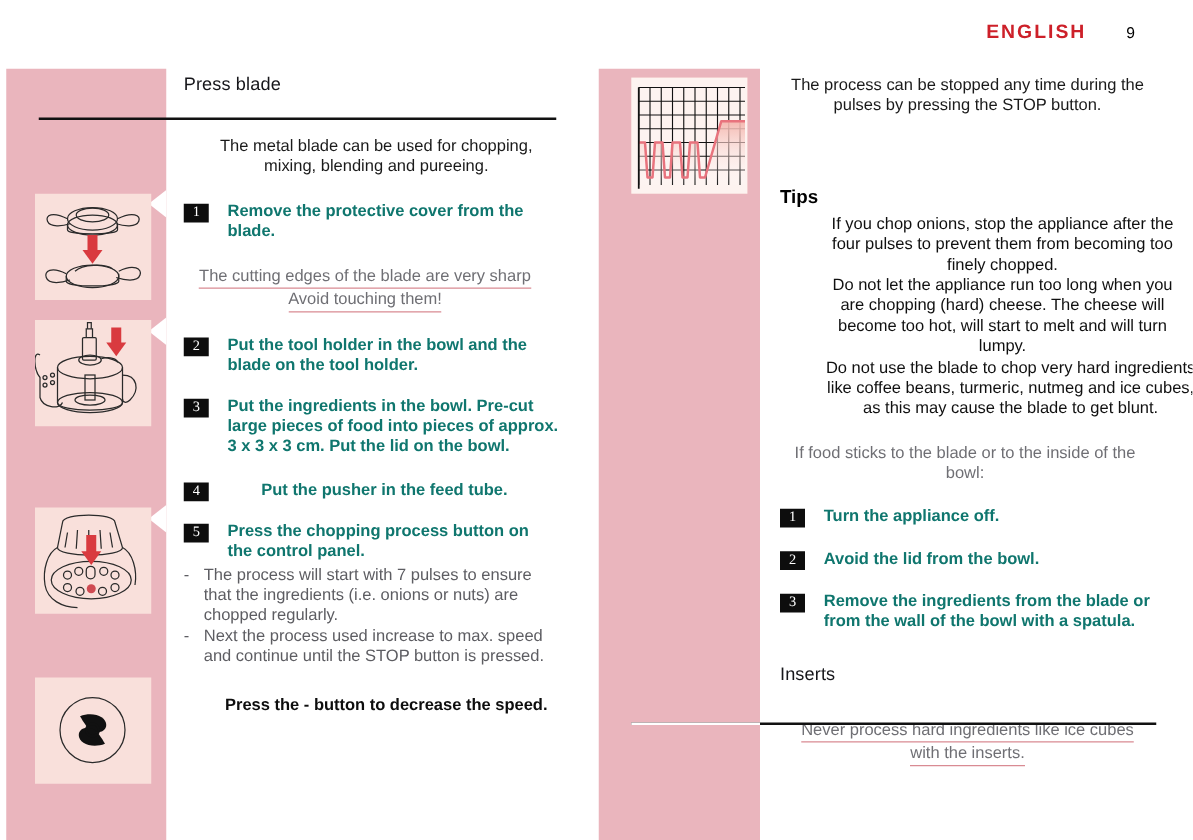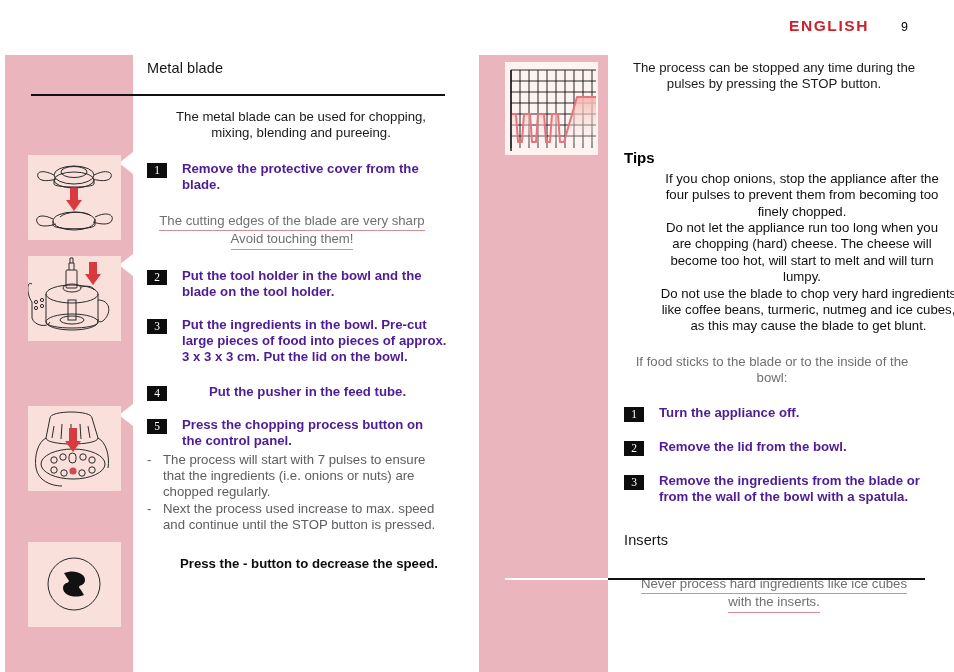--- a/index.html
+++ b/index.html
@@ -81,21 +81,21 @@
     position:relative;display:flex;gap:0;
   }
   .badge{
     width:20px;height:15px;background:#0d0d0d;color:#fff;
     font-size:11.5px;line-height:15px;text-align:center;
     font-family:"Liberation Serif", serif;
     flex:0 0 20px;margin-top:2px;
   }
   .step-txt{
     margin-left:15px;font-size:13.2px;line-height:16.4px;
-    color:#4c1d95;font-weight:bold;
+    color:#0f766e;font-weight:bold;
   }
   .dash-item{
     display:flex;gap:8px;color:#5d5d62;font-size:13.2px;line-height:16.4px;
   }
   .dash-item .d{flex:0 0 8px;}
   .tips-h{font-size:15px;font-weight:bold;color:#000;}
   .tip{
     font-size:13.2px;line-height:16.4px;color:#101010;
     margin-left:32px;
   }
@@ -234,21 +234,21 @@
       <path d="M6 52 L11 52 L13 80 L17 80 L19 52 L25 52 L27 80 L31 80 L33 52 L39 52 L41 80 L45 80 L47 52 L53 52 L55 80 L59 80 L59 80 L72 35 L91 35 L91 86 L6 86 Z" fill="url(#fadegrad)" stroke="none"></path>
       <path d="M6 52 L11 52 L13 80 L17 80 L19 52 L25 52 L27 80 L31 80 L33 52 L39 52 L41 80 L45 80 L47 52 L53 52 L55 80 L59 80 L72 35 L91 35" fill="none" stroke="#e8737d" stroke-width="2" stroke-linejoin="round"></path>
       <line x1="6" y1="8" x2="6" y2="89" stroke="#111" stroke-width="1.4"></line>
     </svg>
   </div>
 
   <div class="rule-left"></div>
 
   <div class="col" id="col-left">
 
-    <div class="sec-head">Metal blade</div>
+    <div class="sec-head">Press blade</div>
 
     <p class="body-txt" style="margin-top:33px;margin-left:14px;width:280px;">The metal blade can be used for chopping, mixing, blending and pureeing.</p>
 
     <div class="step" style="margin-top:19px;">
       <div class="badge">1</div>
       <div class="step-txt" style="width:243px;">Remove the protective cover from the blade.</div>
     </div>
 
     <p class="warn" style="margin-top:19px;width:290px;">
       <span class="u">The cutting edges of the blade are very sharp</span><br>
@@ -300,21 +300,21 @@
 
     <p class="gray-p" style="margin-top:19px;width:296px;">If food sticks to the blade or to the inside of the bowl:</p>
 
     <div class="step" style="margin-top:18px;">
       <div class="badge">1</div>
       <div class="step-txt" style="width:255px;">Turn the appliance off.</div>
     </div>
 
     <div class="step" style="margin-top:17px;">
       <div class="badge">2</div>
-      <div class="step-txt" style="width:255px;">Remove the lid from the bowl.</div>
+      <div class="step-txt" style="width:255px;">Avoid the lid from the bowl.</div>
     </div>
 
     <div class="step" style="margin-top:17px;">
       <div class="badge">3</div>
       <div class="step-txt" style="width:275px;">Remove the ingredients from the blade or from the wall of the bowl with a spatula.</div>
     </div>
 
     <div class="sec-head" style="margin-top:26px;">Inserts</div>
 
     <p class="warn" style="margin-top:28px;width:300px;">

